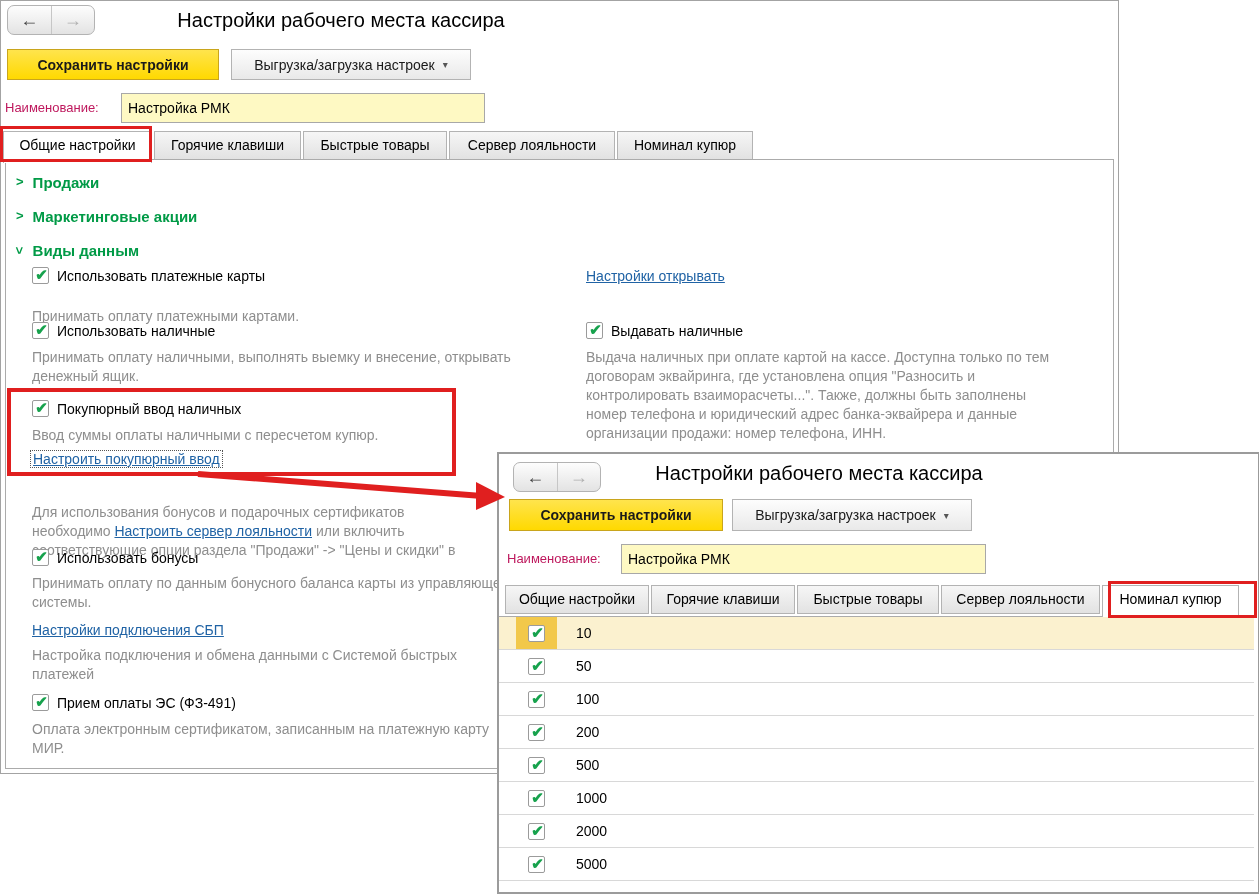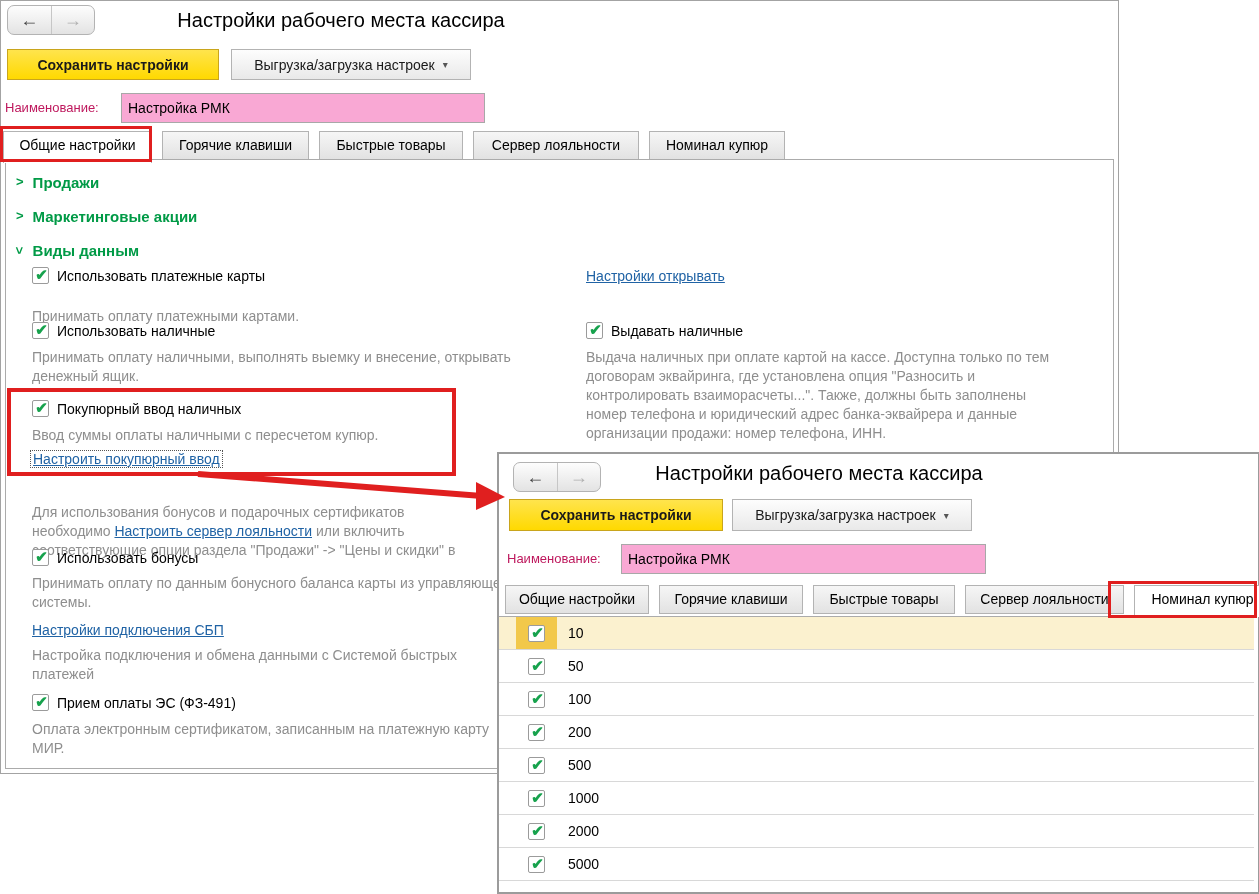--- a/index.html
+++ b/index.html
@@ -16,26 +16,26 @@
   .navgroup .half:last-child{color:#b1b1b1;}
 
   .wtitle{position:absolute;font-size:20px;color:#000;text-align:center;white-space:nowrap;}
 
   .btn{position:absolute;box-sizing:border-box;display:flex;align-items:center;justify-content:center;font-size:14px;border-radius:0;cursor:default;}
   .btn-yellow{background:linear-gradient(#ffe44d,#ffd900);border:1px solid #c9a51c;font-weight:bold;color:#1a1a1a;}
   .btn-gray{background:linear-gradient(#fdfdfd,#e9e9e9);border:1px solid #b3b3b3;color:#1a1a1a;}
   .btn-gray .caret{font-size:10px;color:#555;margin-left:8px;}
 
   .field-label{position:absolute;font-size:13px;color:#be185d;}
-  .txt-input{position:absolute;box-sizing:border-box;border:1px solid #a8a8a8;font-size:14px;font-family:"Liberation Sans",sans-serif;padding:14px 6px;color:#000;background:#f9a8d4;}
+  .txt-input{position:absolute;box-sizing:border-box;border:1px solid #a8a8a8;font-size:14px;font-family:"Liberation Sans",sans-serif;padding:14px 6px;color:#000;background:#fef9c3;}
 
   
   .tabs{position:absolute;display:flex;}
   .tab{box-sizing:border-box;height:29px;line-height:27px;text-align:center;font-size:14px;color:#000;
-       background:linear-gradient(#f6f6f6,#e2e2e2);border:1px solid #b3b3b3;margin-right:10px;}
+       background:linear-gradient(#f6f6f6,#e2e2e2);border:1px solid #b3b3b3;margin-right:2px;}
   .tab.active{background:#fff;height:32px;border-bottom:none;z-index:3;position:relative;}
 
   
   #panel1{position:absolute;left:4px;top:158px;width:1109px;height:610px;border:1px solid #ababab;background:#fff;box-sizing:border-box;}
 
   .section{position:absolute;font-size:15px;font-weight:bold;color:#009a46;display:flex;align-items:center;gap:9px;}
   .chev{display:inline-block;font-size:13px;font-weight:bold;transform:translateY(-1px);}
   .chev.down{transform:rotate(90deg);}
 
   .cb-item{position:absolute;display:flex;align-items:center;gap:8px;font-size:14px;color:#000;}
@@ -47,21 +47,21 @@
   .link{position:absolute;font-size:14px;color:#2063a5;text-decoration:underline;white-space:nowrap;}
   .link-inline{color:#2063a5;text-decoration:underline;}
   .link-focused{border:1px dotted #555;padding:0 2px;}
 
   
   #list2{position:absolute;left:0;top:162px;width:755px;height:273px;border-top:1px solid #ababab;background:#fff;}
   .lrow{position:relative;height:32px;border-bottom:1px solid #d8d8d8;display:flex;align-items:center;background:#fff;}
   .lrow.selected{background:#fbf1cf;}
   .cbcell{width:41px;height:32px;margin-left:17px;display:flex;align-items:center;justify-content:center;box-sizing:border-box;}
   .cbcell.sel{background:#f2c84a;}
-  .lval{font-size:14px;color:#000;margin-left:11px;}
+  .lval{font-size:14px;color:#000;margin-left:19px;}
 
   
   .redbox{position:absolute;border:3px solid #e01f1f;box-sizing:border-box;z-index:7;pointer-events:none;}
   #arrow-svg{position:absolute;left:150px;top:458px;z-index:6;pointer-events:none;}
 </style>
 </head>
 <body>
 
 <div id="stage">
 

